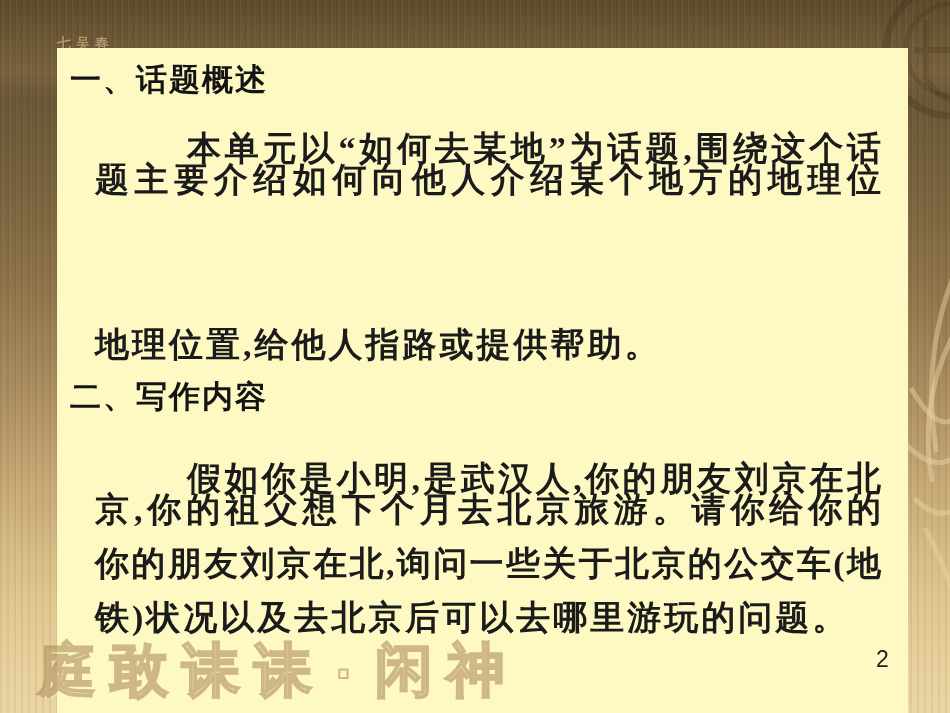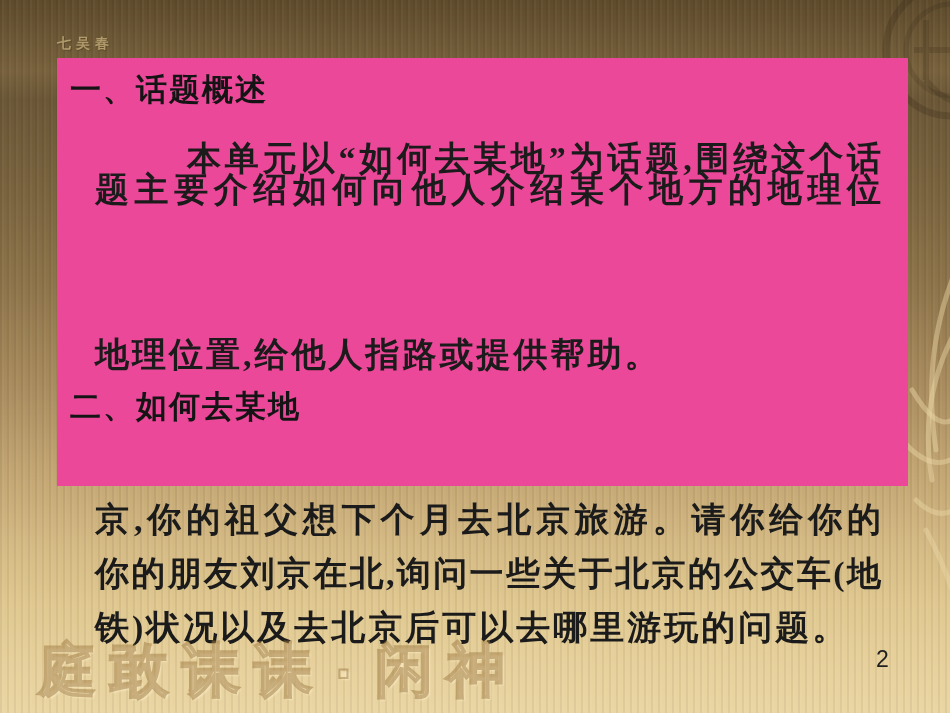--- a/index.html
+++ b/index.html
@@ -56,23 +56,23 @@
 
   
   .page-number {
     position: absolute; left: 876px; top: 646px;
     font-size: 23px; color: #1f1f1f;
     font-family: "Liberation Sans", sans-serif;
   }
 
   
   .card {
-    position: absolute; left: 57px; top: 58px;
-    width: 851px; height: 428px;
-    background: #ec4899;
+    position: absolute; left: 57px; top: 48px;
+    width: 851px; height: 666px;
+    background: #fef9c3;
   }
 
   .heading {
     position: absolute; left: 13px;
     font-family: "Liberation Sans", sans-serif;
     font-weight: bold;
     font-size: 31px; letter-spacing: 2px;
     color: #141414; white-space: nowrap;
   }
   .heading1 { top: 11px; }
@@ -121,22 +121,23 @@
 
 <span class="watermark">七吴春</span>
 
 <div class="card">
   <div class="heading heading1">一、话题概述</div>
 
   <div class="line first s1-l0">本单元以“如何去某地”为话题,围绕这个话</div>
   <div class="line s1-l1">题主要介绍如何向他人介绍某个地方的地理位</div>
   <div class="line last s1-l4">地理位置,给他人指路或提供帮助。</div>
 
-  <div class="heading heading2">二、如何去某地</div>
+  <div class="heading heading2">二、写作内容</div>
 
+  <div class="line first s2-l0">假如你是小明,是武汉人,你的朋友刘京在北</div>
   <div class="line s2-l1">京,你的祖父想下个月去北京旅游。请你给你的</div>
   <div class="line s2-l2">你的朋友刘京在北,询问一些关于北京的公交车(地</div>
   <div class="line last s2-l3">铁)状况以及去北京后可以去哪里游玩的问题。</div>
 </div>
 
 <div class="seal-text">庭敢诔诔·闲神</div>
 
 <div class="page-number">2</div>
 
 </body></html>

